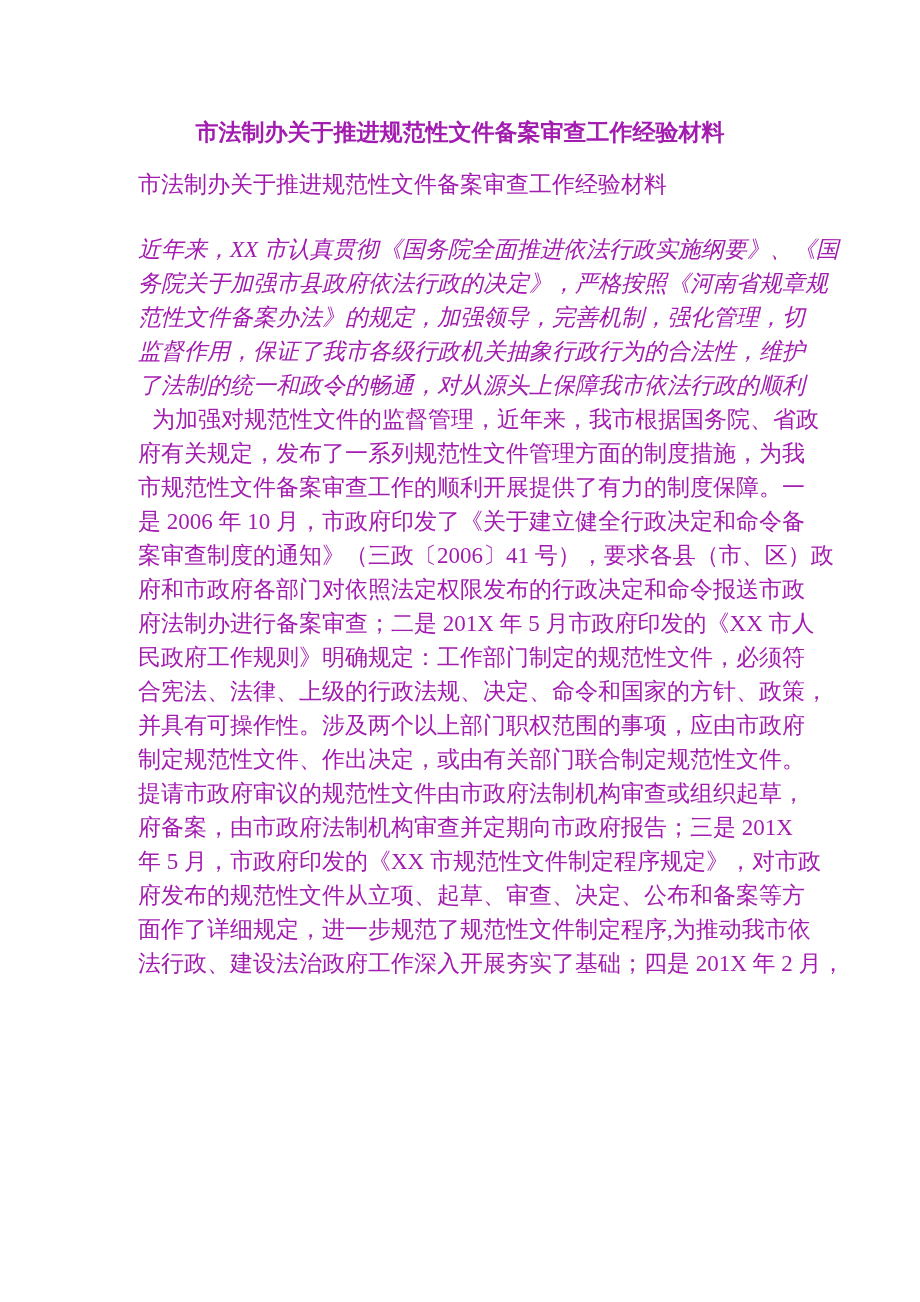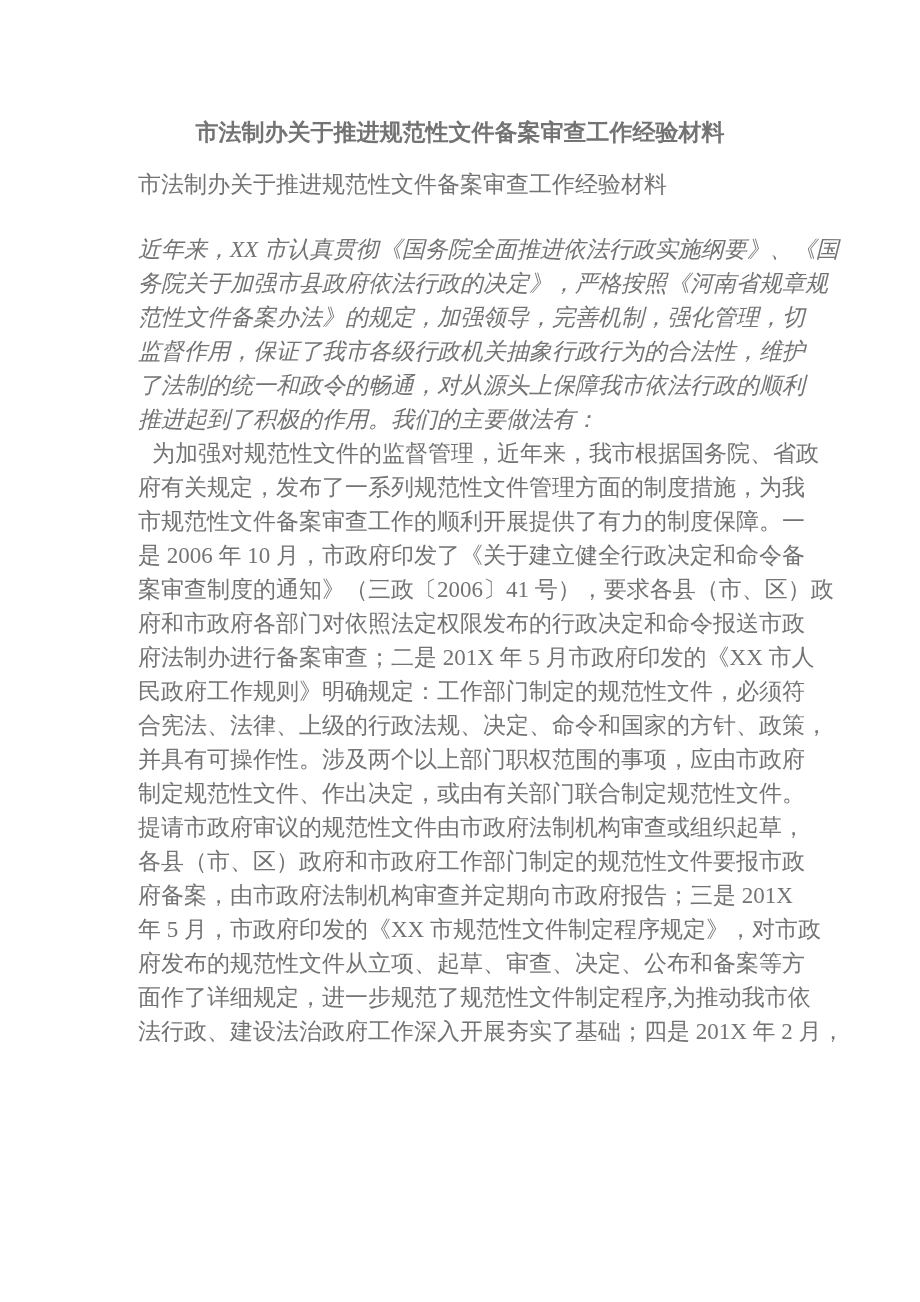--- a/index.html
+++ b/index.html
@@ -6,21 +6,21 @@
     margin: 0;
     padding: 0;
     background: #ffffff;
   }
   .page {
     position: relative;
     width: 920px;
     height: 1302px;
     box-sizing: border-box;
     background: #ffffff;
-    color: #737373;
+    color: #a21caf;
     font-family: "Liberation Serif", "DejaVu Serif", serif;
     font-size: 23px;
     line-height: 34px;
     padding-top: 116px;
     overflow: hidden;
   }
   .doc-title {
     margin: 0;
     padding: 0;
     text-align: center;
@@ -66,36 +66,34 @@
 <div class="page">
   <h1 class="doc-title">市法制办关于推进规范性文件备案审查工作经验材料</h1>
   <div class="content">
     <p class="subtitle">市法制办关于推进规范性文件备案审查工作经验材料</p>
     <div class="para para1">
         <div class="line">近年来，XX 市认真贯彻《国务院全面推进依法行政实施纲要》、《国</div>
         <div class="line">务院关于加强市县政府依法行政的决定》，严格按照《河南省规章规</div>
         <div class="line">范性文件备案办法》的规定，加强领导，完善机制，强化管理，切</div>
         <div class="line">监督作用，保证了我市各级行政机关抽象行政行为的合法性，维护</div>
         <div class="line">了法制的统一和政令的畅通，对从源头上保障我市依法行政的顺利</div>
-        <div class="line">推进起到了积极的作用。我们的主要做法有：</div>
       </div>
     <div class="para para2">
         <div class="line">为加强对规范性文件的监督管理，近年来，我市根据国务院、省政</div>
         <div class="line">府有关规定，发布了一系列规范性文件管理方面的制度措施，为我</div>
         <div class="line">市规范性文件备案审查工作的顺利开展提供了有力的制度保障。一</div>
         <div class="line">是 2006 年 10 月，市政府印发了《关于建立健全行政决定和命令备</div>
         <div class="line">案审查制度的通知》（三政〔2006〕41 号），要求各县（市、区）政</div>
         <div class="line">府和市政府各部门对依照法定权限发布的行政决定和命令报送市政</div>
         <div class="line">府法制办进行备案审查；二是 201X 年 5 月市政府印发的《XX 市人</div>
         <div class="line">民政府工作规则》明确规定：工作部门制定的规范性文件，必须符</div>
         <div class="line">合宪法、法律、上级的行政法规、决定、命令和国家的方针、政策，</div>
         <div class="line">并具有可操作性。涉及两个以上部门职权范围的事项，应由市政府</div>
         <div class="line">制定规范性文件、作出决定，或由有关部门联合制定规范性文件。</div>
         <div class="line">提请市政府审议的规范性文件由市政府法制机构审查或组织起草，</div>
-        <div class="line">各县（市、区）政府和市政府工作部门制定的规范性文件要报市政</div>
         <div class="line">府备案，由市政府法制机构审查并定期向市政府报告；三是 201X</div>
         <div class="line">年 5 月，市政府印发的《XX 市规范性文件制定程序规定》，对市政</div>
         <div class="line">府发布的规范性文件从立项、起草、审查、决定、公布和备案等方</div>
         <div class="line">面作了详细规定，进一步规范了规范性文件制定程序,为推动我市依</div>
         <div class="line">法行政、建设法治政府工作深入开展夯实了基础；四是 201X 年 2 月，</div>
       </div>
   </div>
 </div>
 
 </body></html>

